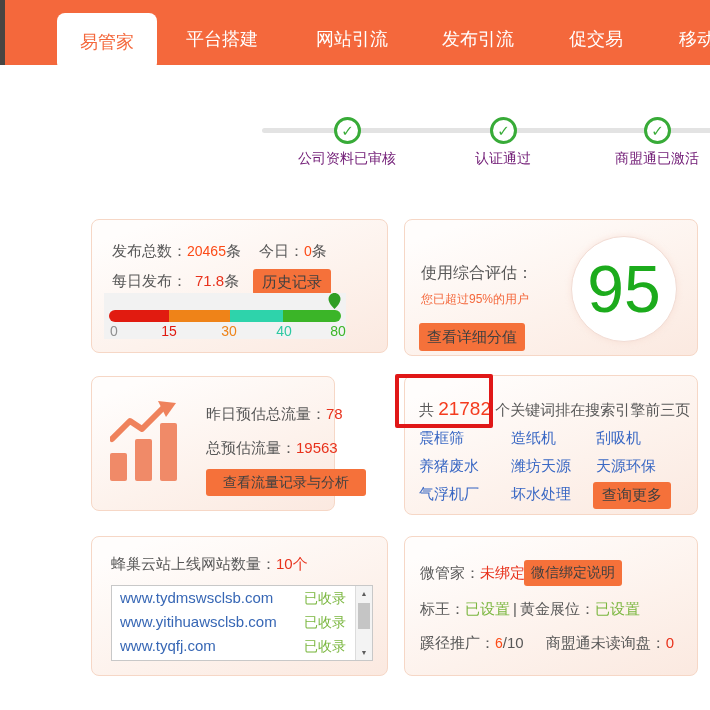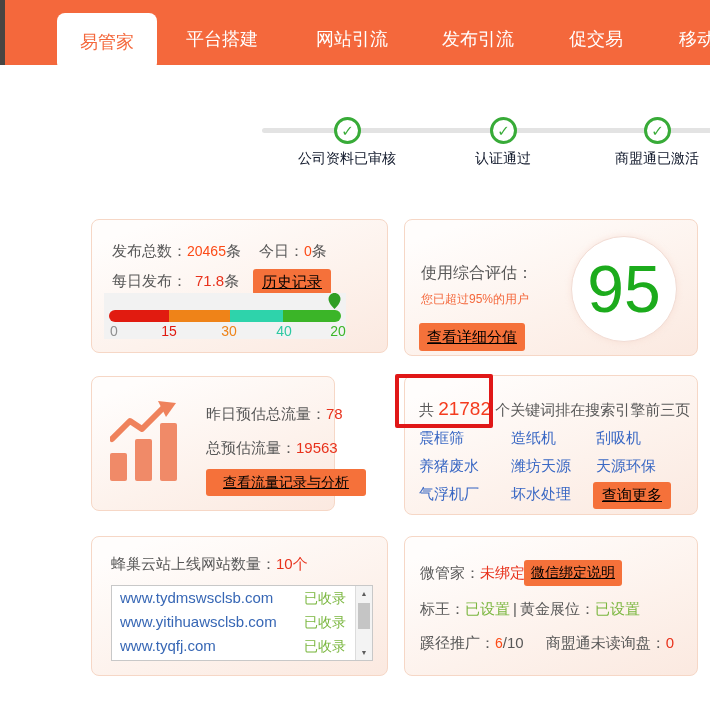--- a/index.html
+++ b/index.html
@@ -22,34 +22,34 @@
   }
   .nav-tab-active span { color:#f4683c; font-size:18px; }
   
   .step-line { position:absolute; left:262px; top:128px; width:448px; height:5px; background:#e3e3e3; border-radius:3px 0 0 3px; }
   .step-circle {
     position:absolute; top:117px; width:27px; height:27px; border-radius:50%;
     background:#ffffff; border:3px solid #38ab38;
     display:flex; align-items:center; justify-content:center;
   }
   .step-circle .chk { color:#38ab38; font-size:15px; font-weight:bold; line-height:1; }
-  .step-label { position:absolute; top:150px; transform:translateX(-50%); color:#0f172a; font-size:14px; white-space:nowrap; }
+  .step-label { position:absolute; top:150px; transform:translateX(-50%); color:#701a75; font-size:14px; white-space:nowrap; }
   
   .card {
     position:absolute; border:1px solid #f6d7c6; border-radius:8px;
     background:linear-gradient(160deg,#fffdfc 10%,#fdf2ec 60%,#fbe9e0 100%);
   }
   .lbl { color:#585858; font-size:15px; }
   .val-orange { color:#fc4a16; font-size:14px; }
   .val-red { color:#e8321c; font-size:15px; }
   .val-green { color:#7bb740; font-size:15px; }
   .btn {
-    position:absolute; background:#f5713a; color:#000000; border:none; border-radius:3px;
+    position:absolute; background:#f5713a; color:#404040; border:none; border-radius:3px;
     font-family:inherit; font-size:15px; display:flex; align-items:center; justify-content:center;
-    cursor:pointer; white-space:nowrap;text-decoration:underline;
+    cursor:pointer; white-space:nowrap;
   }
   .abs { position:absolute; white-space:nowrap; }
   
   .gauge-strip { position:absolute; left:12px; top:73px; width:242px; height:46px; background:#f2f2f2; }
   .gauge-bar { position:absolute; left:5px; top:17px; width:232px; height:12px; border-radius:6px; overflow:hidden; display:flex; }
   .seg1 { background:#e11b10; width:26%; } .seg2 { background:#ef8318; width:26%; }
   .seg3 { background:#2ed3ab; width:23%; } .seg4 { background:#3bb528; width:25%; }
   .tick { position:absolute; top:30px; transform:translateX(-50%); font-size:14px; }
   .t0{color:#8f8f8f;} .t15{color:#e01b10;} .t30{color:#ef8318;} .t40{color:#2cc9a2;} .t50{color:#3bb528;}
   .pin { position:absolute; left:224px; top:0px; }
@@ -122,21 +122,21 @@
     <div class="gauge-bar">
       <div class="seg1"></div>
       <div class="seg2"></div>
       <div class="seg3"></div>
       <div class="seg4"></div>
     </div>
     <span class="tick t0" style="left:10px;">0</span>
     <span class="tick t15" style="left:65px;">15</span>
     <span class="tick t30" style="left:125px;">30</span>
     <span class="tick t40" style="left:180px;">40</span>
-    <span class="tick t50" style="left:234px;">20</span>
+    <span class="tick t50" style="left:234px;">80</span>
   </div>
 </div>
 
 <div class="card" style="left:404px; top:219px; width:294px; height:137px;">
   <div class="abs lbl" style="left:16px; top:43px; font-size:16px;">使用综合评估：</div>
   <div class="abs" style="left:16px; top:71px; color:#f4683c; font-size:12px;">您已超过95%的用户</div>
   <button class="btn" style="left:14px; top:103px; width:106px; height:28px;">查看详细分值</button>
   <div class="score-circle">
     <span class="score-num">95</span>
   </div>

